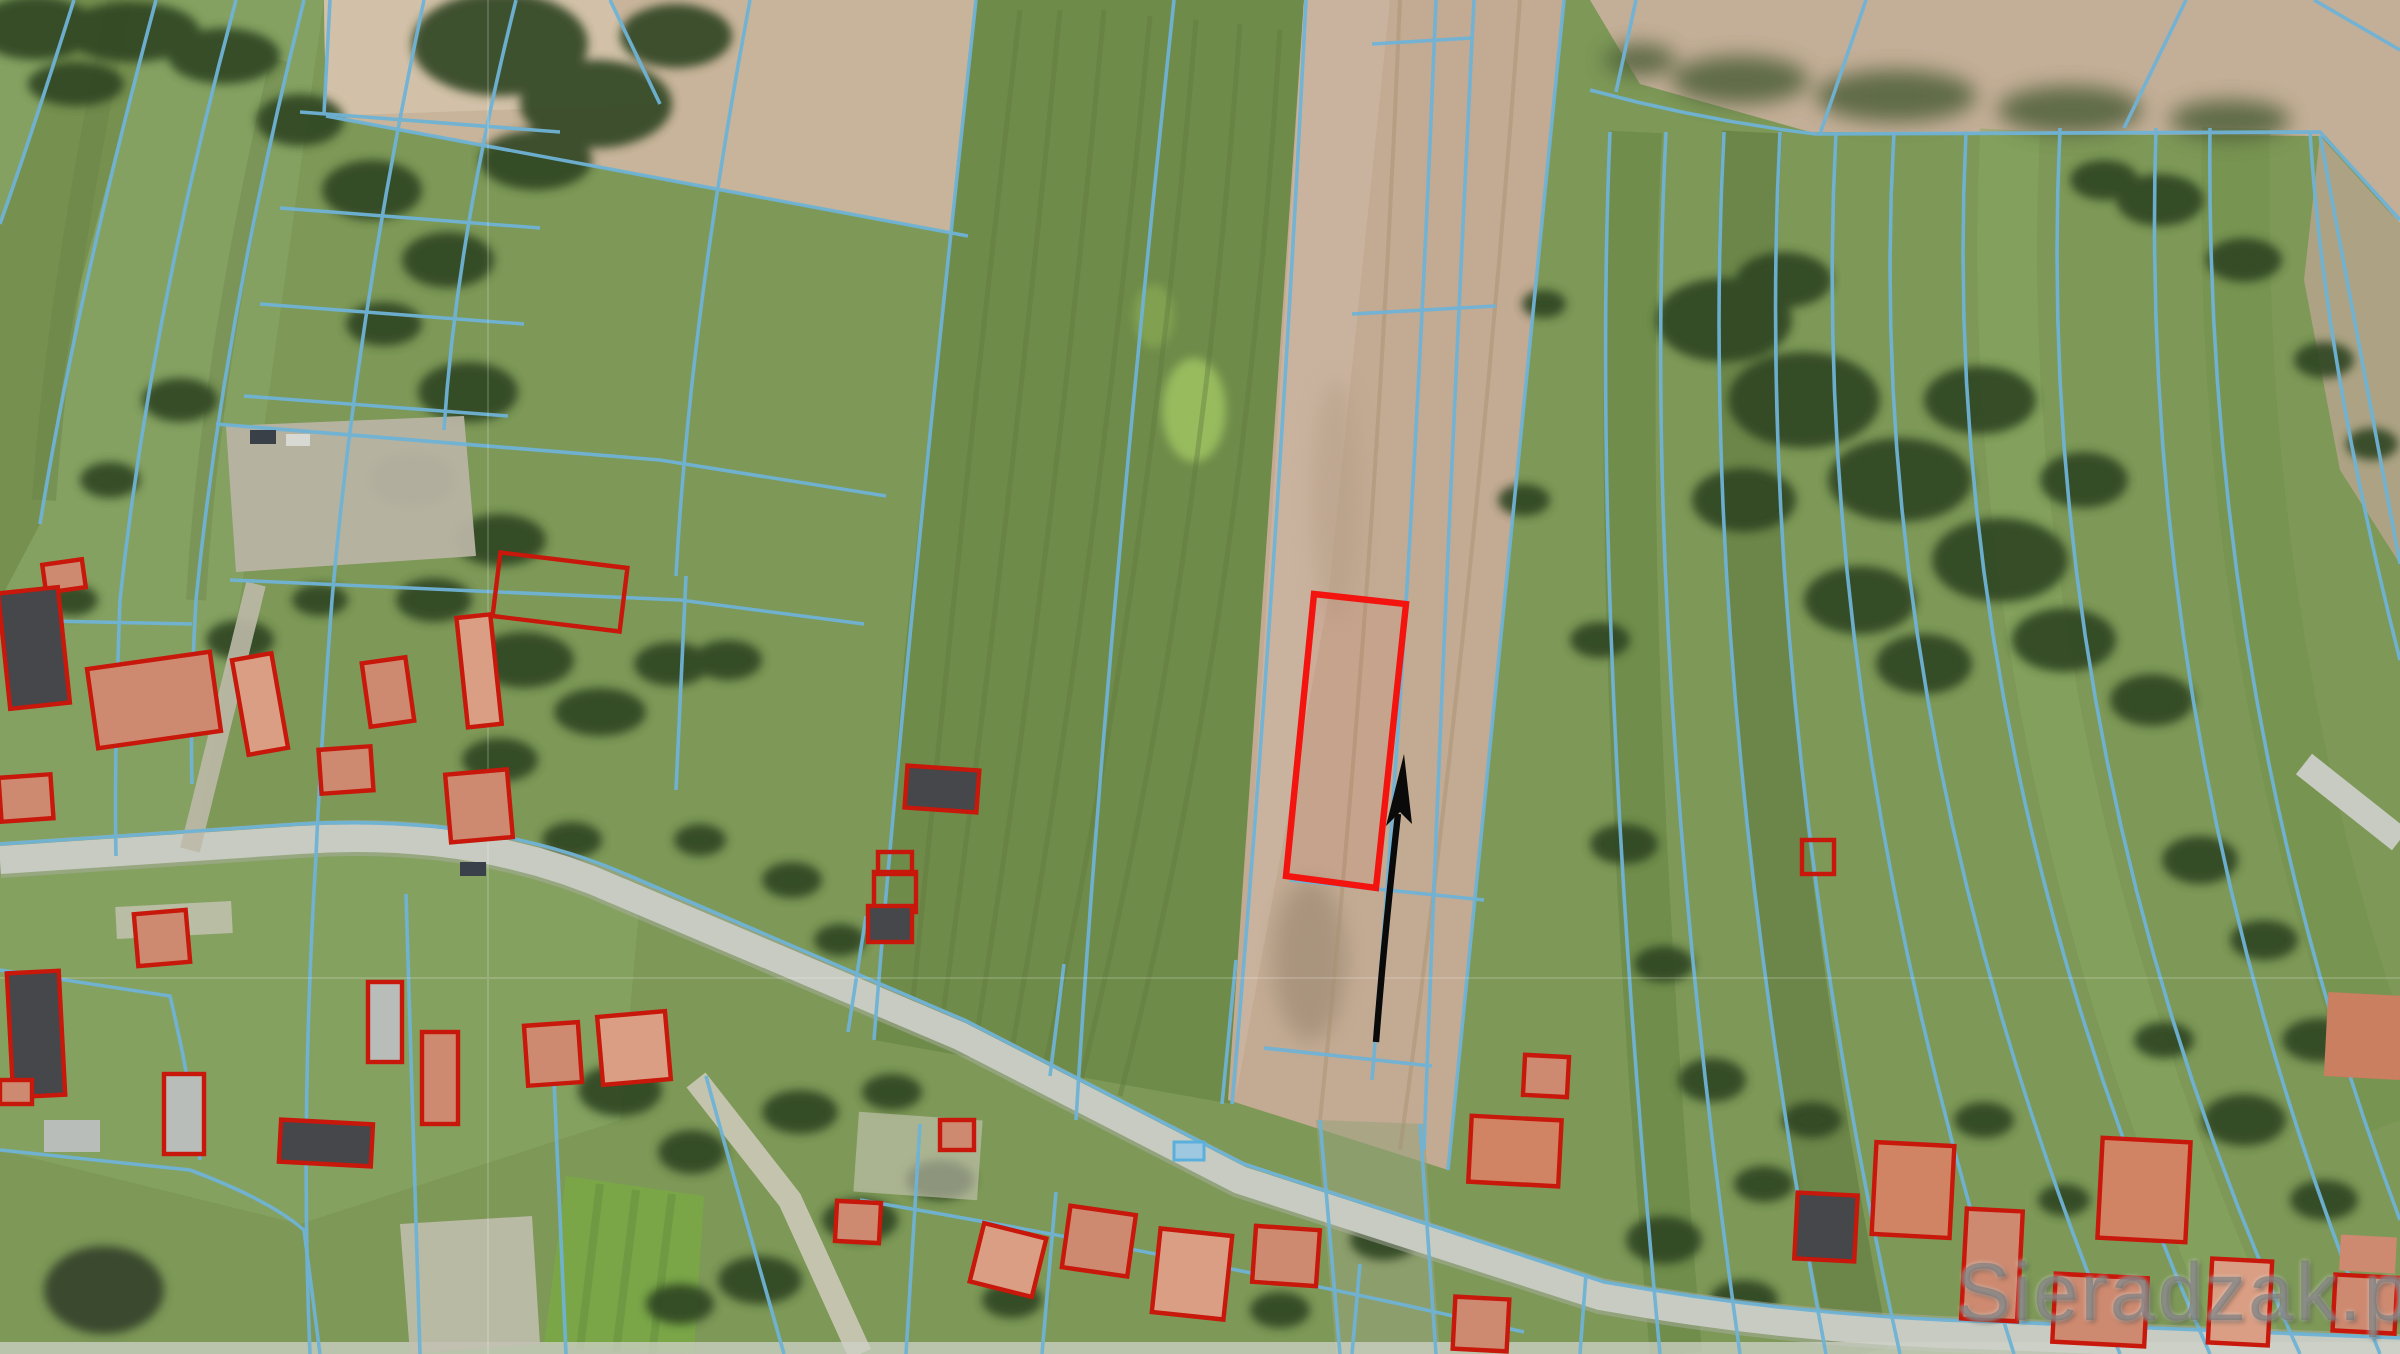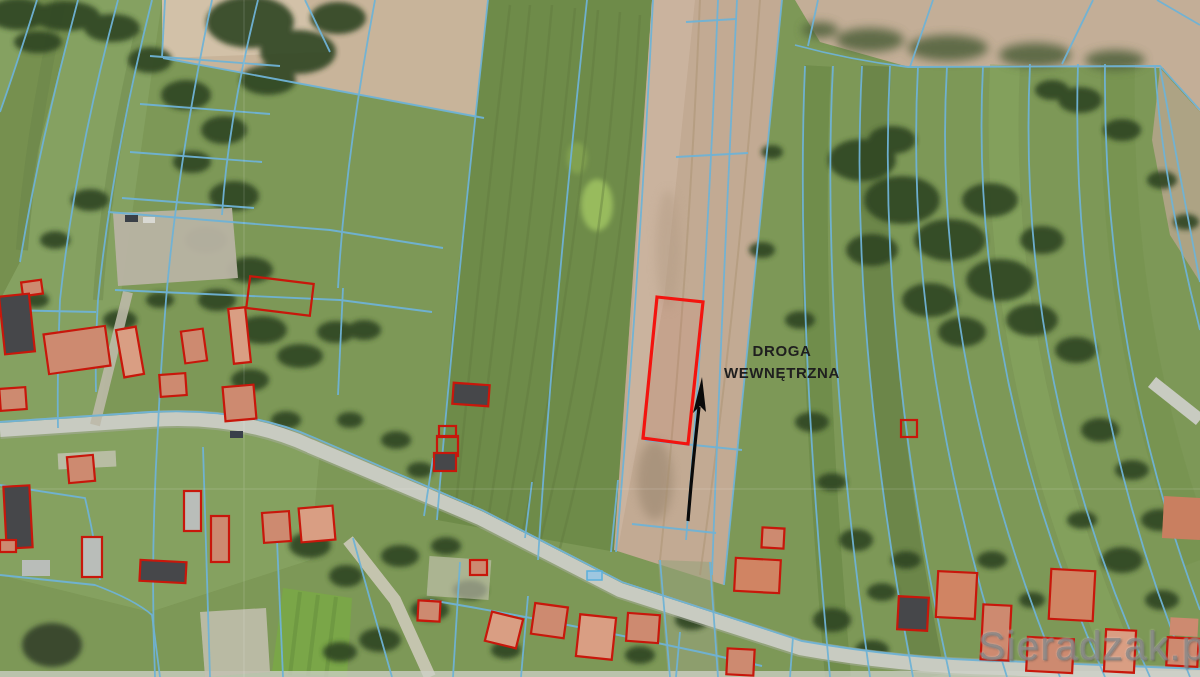--- a/index.html
+++ b/index.html
@@ -316,20 +316,16 @@
   </g>
 
   <polygon points="657,297 703,302 688,444 643,438" fill="rgba(255,40,30,0.05)" stroke="#f3140f" stroke-width="3.2"></polygon>
 
   <g fill="#0a0a0a">
     <path d="M688,521 Q692,470 699,407" stroke="#0a0a0a" stroke-width="3.2" fill="none"></path>
     <path d="M702,377 L693,413 L700,406 L706,412 Z" fill="#0a0a0a"></path>
   </g>
 </svg>
 
-  <div class="road-label">
-    <div>DROGA</div>
-    <div>WEWNĘTRZNA</div>
-  </div>
 
   <div class="watermark">Sieradzak.pl</div>
 
 </div>
 
 </body></html>

